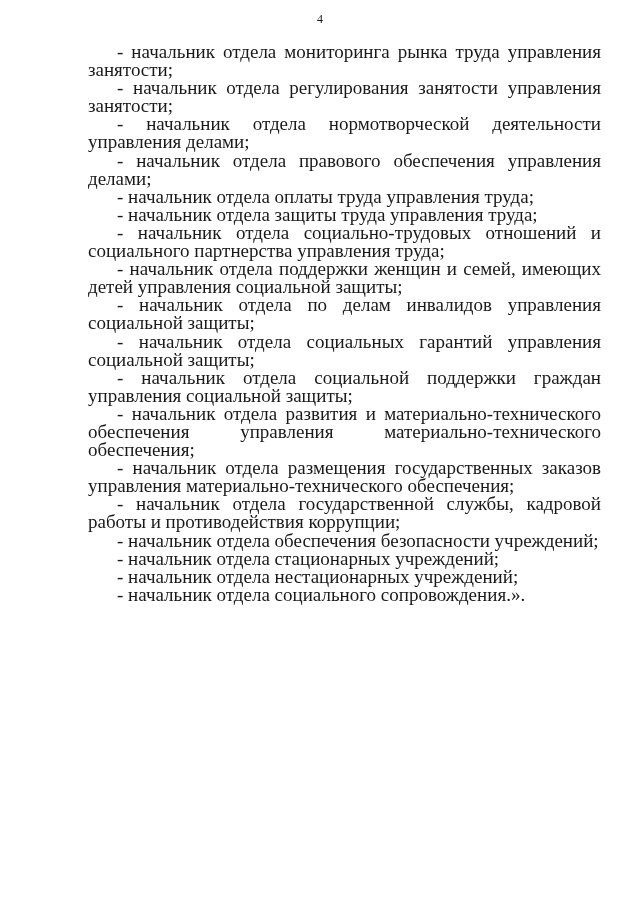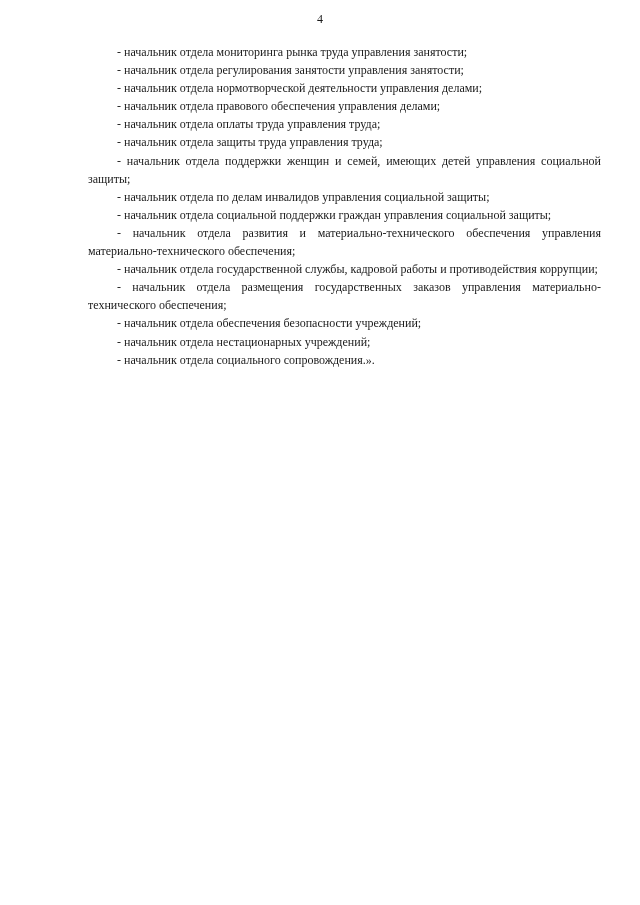--- a/index.html
+++ b/index.html
@@ -9,42 +9,45 @@
     background: #ffffff;
     font-family: "Liberation Serif", serif;
     color: #1a1a1a;
   }
   .page-number {
     position: absolute; top: 12px; left: 0; width: 640px;
     text-align: center; font-size: 12px;
   }
   .body-text {
     position: absolute; left: 88px; top: 43px; width: 513px;
-    font-size: 12px; line-height: 18.1px;
+    font-size: 19px; line-height: 18.1px;
   }
   .para {
     margin: 0; text-indent: 29px; text-align: justify;
     text-align-last: left;
   }
 </style>
 </head>
 <body>
 
 <div class="page">
   <div class="page-number">4</div>
   <div class="body-text">
     <p class="para">- начальник отдела мониторинга рынка труда управления занятости;</p>
     <p class="para">- начальник отдела регулирования занятости управления занятости;</p>
     <p class="para">- начальник отдела нормотворческой деятельности управления делами;</p>
     <p class="para">- начальник отдела правового обеспечения управления делами;</p>
     <p class="para">- начальник отдела оплаты труда управления труда;</p>
     <p class="para">- начальник отдела защиты труда управления труда;</p>
+    <p class="para">- начальник отдела социально-трудовых отношений и социального партнерства управления труда;</p>
     <p class="para">- начальник отдела поддержки женщин и семей, имеющих детей управления социальной защиты;</p>
     <p class="para">- начальник отдела по делам инвалидов управления социальной защиты;</p>
+    <p class="para">- начальник отдела социальных гарантий управления социальной защиты;</p>
     <p class="para">- начальник отдела социальной поддержки граждан управления социальной защиты;</p>
     <p class="para">- начальник отдела развития и материально-технического обеспечения управления материально-технического обеспечения;</p>
+    <p class="para">- начальник отдела размещения государственных заказов управления материально-технического обеспечения;</p>
     <p class="para">- начальник отдела государственной службы, кадровой работы и противодействия коррупции;</p>
-    <p class="para">- начальник отдела размещения государственных заказов управления материально-технического обеспечения;</p>
     <p class="para">- начальник отдела обеспечения безопасности учреждений;</p>
+    <p class="para">- начальник отдела стационарных учреждений;</p>
     <p class="para">- начальник отдела нестационарных учреждений;</p>
     <p class="para">- начальник отдела социального сопровождения.».</p>
   </div>
 </div>
 
 </body></html>

